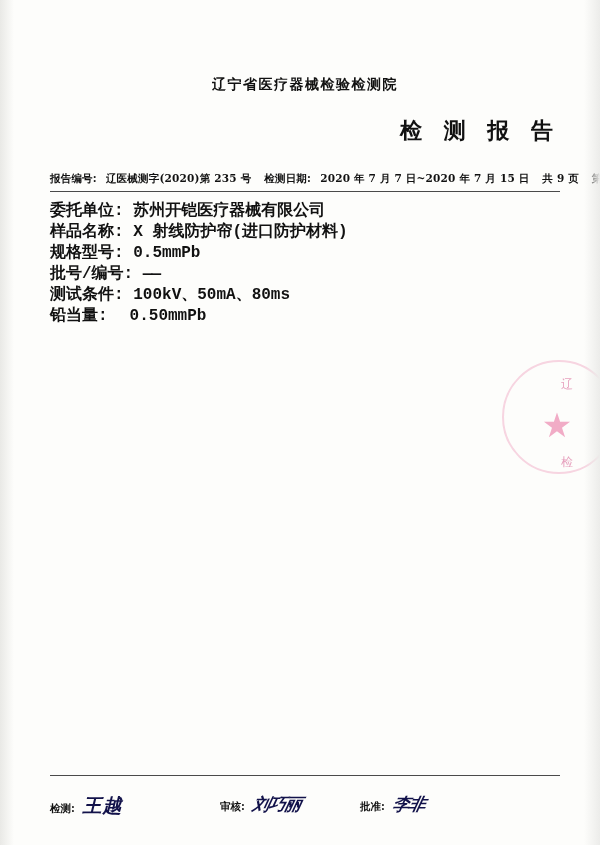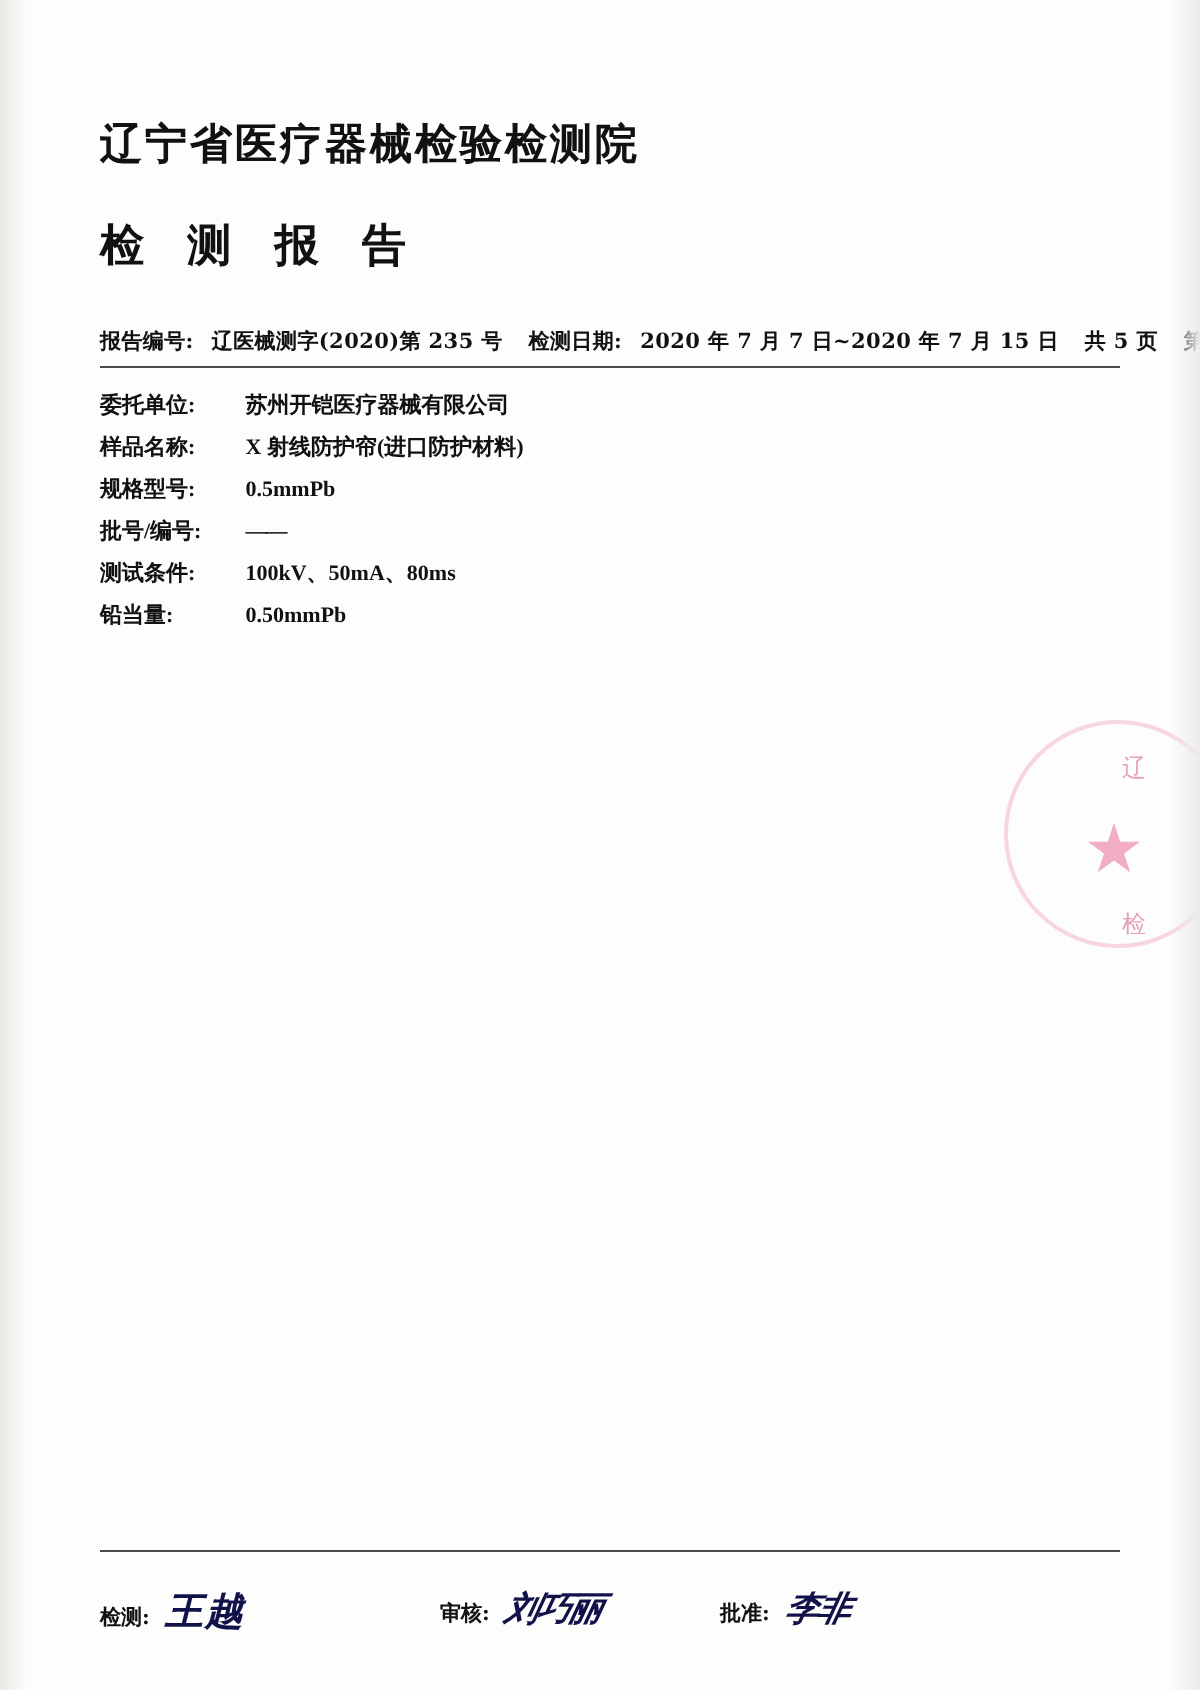--- a/index.html
+++ b/index.html
@@ -39,30 +39,30 @@
   }
 
   .doc-body {
     position: absolute;
     left: 50px;
     top: 0;
     width: 510px;
   }
 
   .org-title {
-    text-align: left;
-    font-family: "DejaVu Serif", serif;
-    font-weight: bold;
-    font-size: 21px;
+    text-align: center;
+    font-family: "DejaVu Serif", serif;
+    font-weight: bold;
+    font-size: 14px;
     letter-spacing: 1.5px;
     color: #111;
-    margin-top: 58px;
+    margin-top: 76px;
   }
   .report-title {
-    text-align: left;
+    text-align: right;
     font-family: "DejaVu Serif", serif;
     font-weight: bold;
     font-size: 22px;
     letter-spacing: 7px;
     color: #111;
     margin-top: 22px;
   }
 
   .meta-line {
     margin-top: 26px;
@@ -81,23 +81,23 @@
     height: 1px;
     background: #4a4a4a;
     margin-top: 5px;
     width: 510px;
   }
 
   .fields {
     margin-top: 9px;
   }
   .field-row {
-    font-size: 11px;
-    color: #111;
-    font-family: Liberation Serif, serif;
+    font-size: 16px;
+    color: #111;
+    font-family: Liberation Mono, monospace;
     line-height: 21px;
     white-space: nowrap;
   }
   .field-label {
     font-weight: bold;
     display: inline-block;
     min-width: 70px;
   }
   .field-value {
     font-weight: normal;
@@ -200,21 +200,21 @@
 
   <div class="doc-body">
 
     <div class="org-title">辽宁省医疗器械检验检测院</div>
 
     <div class="report-title">检 测 报 告</div>
 
     <div class="meta-line">
       <span class="seg">报告编号:</span><span class="seg">辽医械测字(2020)第 235 号</span>
       <span class="seg">检测日期:</span><span class="seg">2020 年 7 月 7 日~2020 年 7 月 15 日</span>
-      <span class="seg">共 5 页</span>
+      <span class="seg">共 9 页</span>
       <span class="seg">第 1 页</span>
     </div>
 
     <div class="rule"></div>
 
     <div class="fields">
       <div class="field-row">
         <span class="field-label">委托单位:</span>
         <span class="field-value bold">苏州开铠医疗器械有限公司</span>
       </div>

